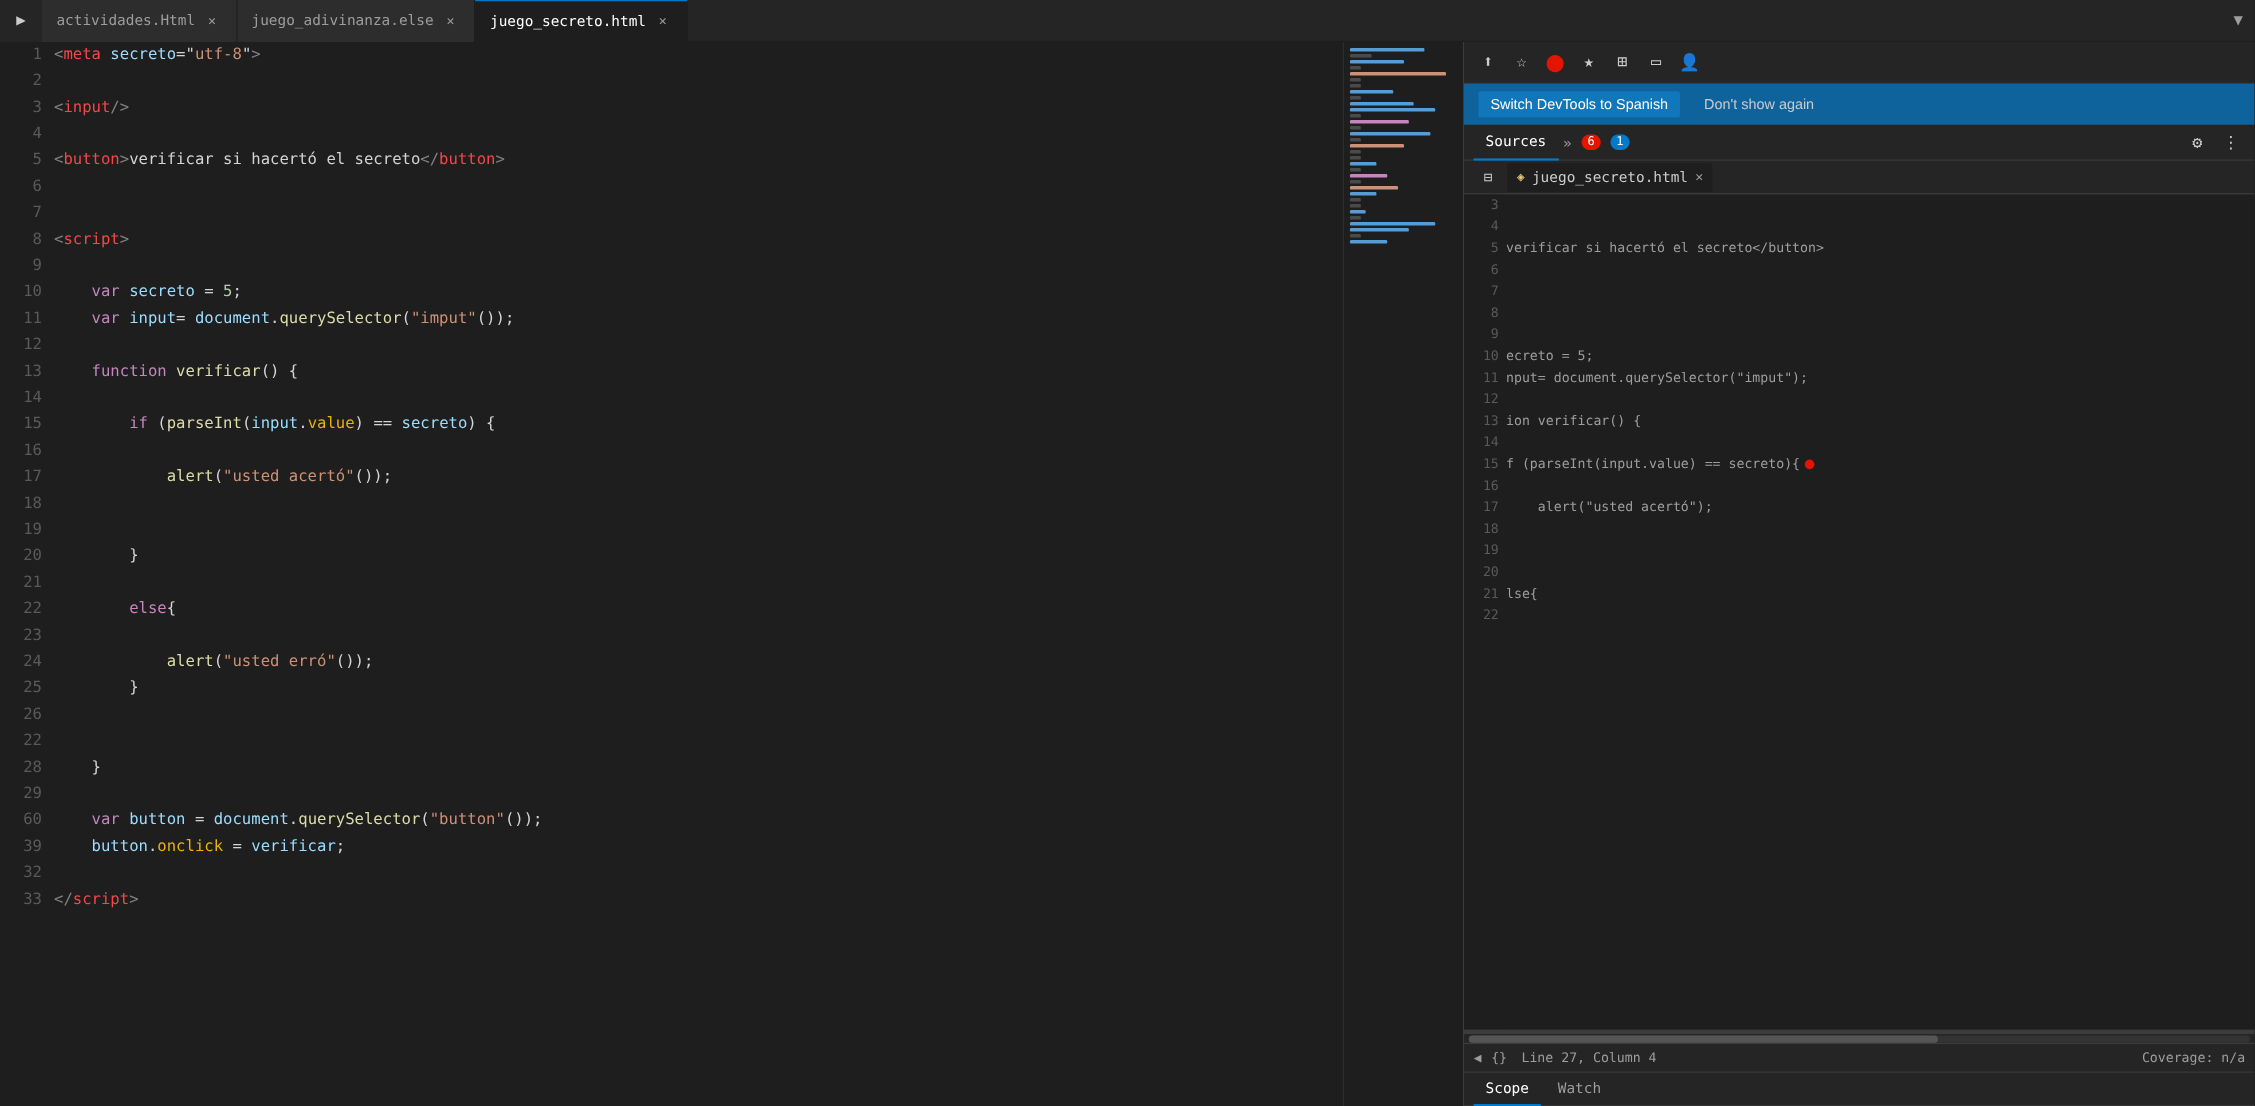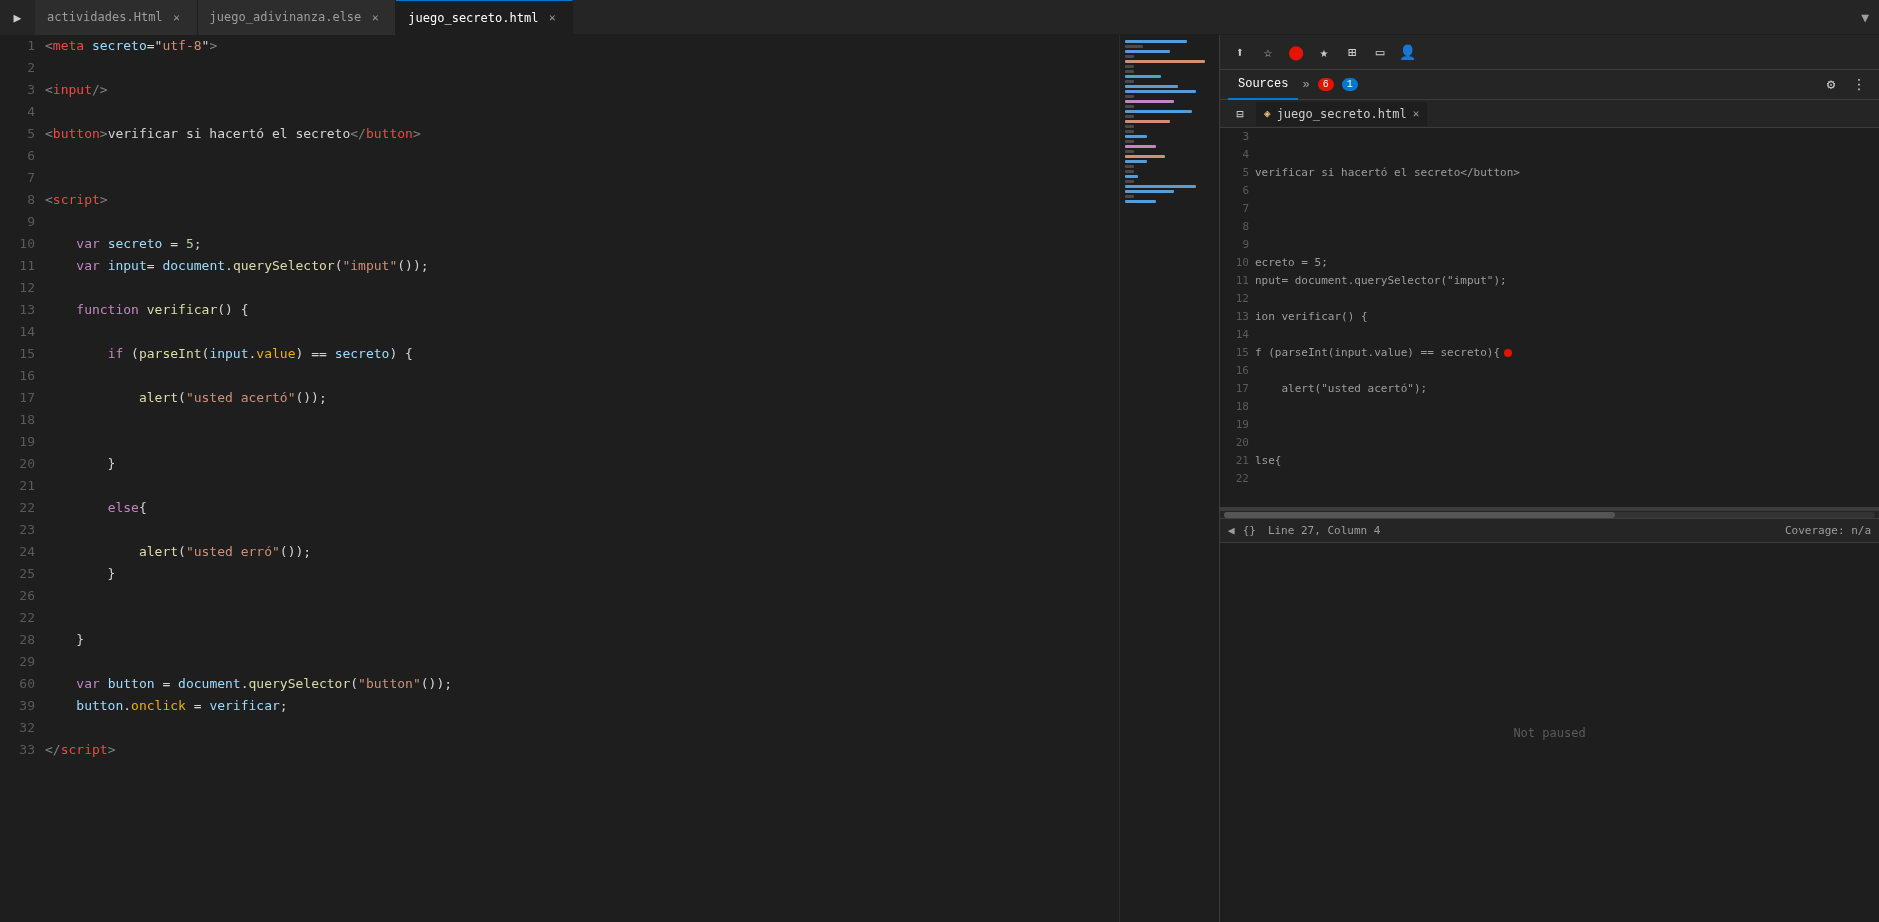--- a/index.html
+++ b/index.html
@@ -228,21 +228,20 @@
     }
     .devtools-tabs {
       display: flex;
       align-items: center;
       background: #252526;
       height: 30px;
       border-bottom: 1px solid #3c3c3c;
       padding: 0 8px;
       gap: 4px;
       flex-shrink: 0;
-      font-family: Liberation Mono, monospace;
     }
     .devtools-tab {
       padding: 0 10px;
       height: 30px;
       display: flex;
       align-items: center;
       color: #9d9d9d;
       cursor: pointer;
       font-size: 12px;
       border-bottom: 2px solid transparent;
@@ -534,20 +533,24 @@
     <div class="devtools-toolbar">
       <div class="devtools-icon-btn">⬆</div>
       <div class="devtools-icon-btn">☆</div>
       <div class="devtools-icon-btn" style="color:#e51400;">⬤</div>
       <div class="devtools-icon-btn">★</div>
       <div class="devtools-icon-btn">⊞</div>
       <div class="devtools-icon-btn">▭</div>
       <div class="devtools-icon-btn">👤</div>
     </div>
 
+    <div class="lang-notification">
+      <button class="lang-notification-btn">Switch DevTools to Spanish</button>
+      <button class="dont-show-btn">Don't show again</button>
+    </div>
 
     <div class="devtools-sources">
 
       <div class="devtools-tabs">
         <div class="devtools-tab active">
           <span>Sources</span>
         </div>
         <div class="devtools-tab-more">»</div>
         <span class="devtools-badge">6</span>
         <span class="devtools-badge-blue">1</span>
@@ -601,20 +604,21 @@
       </div>
 
       <div style="display:flex; align-items:center; background:#252526; height:24px; border-bottom:1px solid #3c3c3c; font-size:11px; color:#9d9d9d; gap:8px; padding:0 8px;">
         <span style="cursor:pointer;">◀</span>
         <span style="cursor:pointer;">{}</span>
         <span style="margin-left:4px;">Line 27, Column 4</span>
         <span style="flex:1;"></span>
         <span>Coverage: n/a</span>
       </div>
 
-
-      <div class="not-paused-area">
-        <span>Not paused</span>
+      <div class="scope-watch-tabs">
+        <div class="scope-watch-tab active">Scope</div>
+        <div class="scope-watch-tab">Watch</div>
       </div>
+
 
     </div>
   </div>
 </div>
 
 </body></html>

